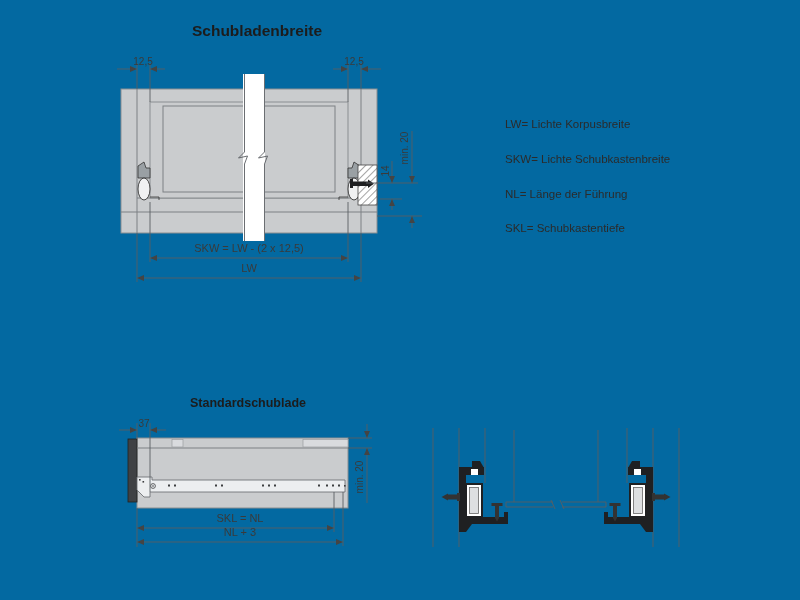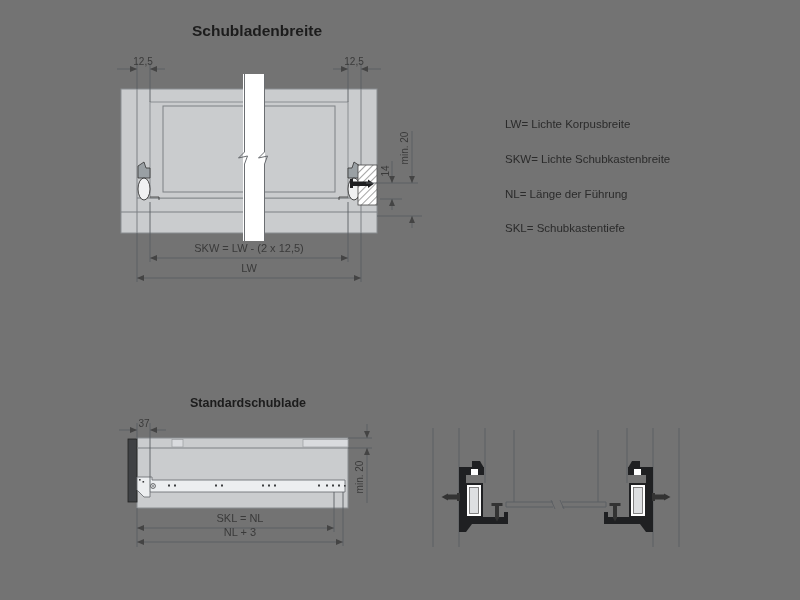--- a/index.html
+++ b/index.html
@@ -1,16 +1,16 @@
 <!DOCTYPE html>
 <html><head>
 <meta charset="utf-8">
 <style>
   html,body{margin:0;padding:0;background:#ffffff;}
-  .stage{position:relative;width:800px;height:600px;background:#737373;overflow:hidden;}
+  .stage{position:relative;width:800px;height:600px;background:#0369a1;overflow:hidden;}
   svg text{font-family:"Liberation Sans", sans-serif;fill:#333;}
   .title1{font-size:15.5px;font-weight:bold;fill:#1c1c1c;}
   .title2{font-size:12.5px;font-weight:bold;fill:#1c1c1c;}
   .dim{font-size:10px;fill:#3a3a3a;}
   .legend{font-size:11.5px;fill:#2b2b2b;}
   .thin{stroke:#5a5e62;stroke-width:0.9;fill:none;}
   .panel{fill:#caccce;stroke:#8a8e91;stroke-width:1;}
   .edge{stroke:#7c8084;stroke-width:1;fill:none;}
   .dark{fill:#1f2022;}
 </style>

